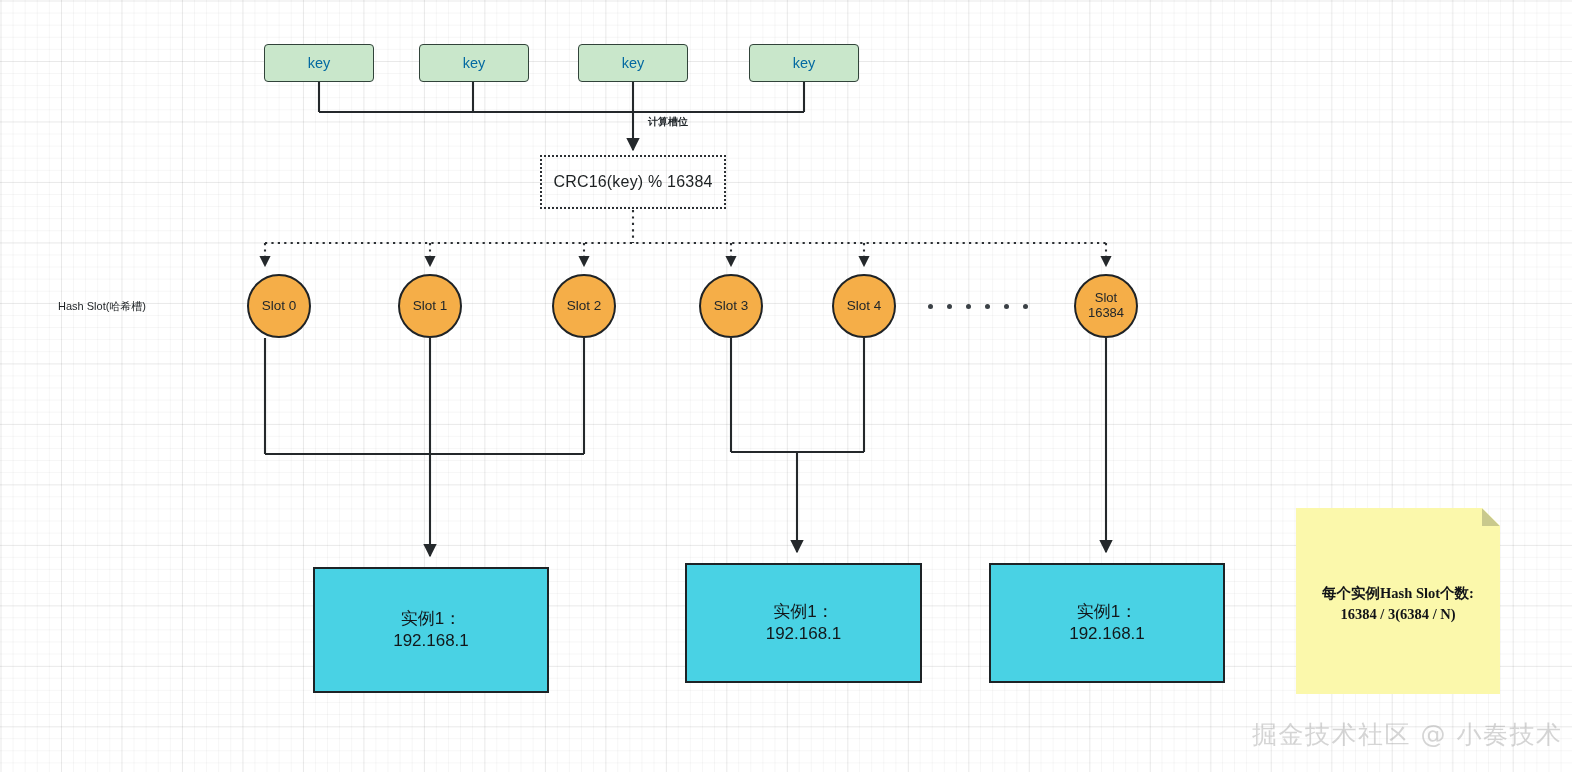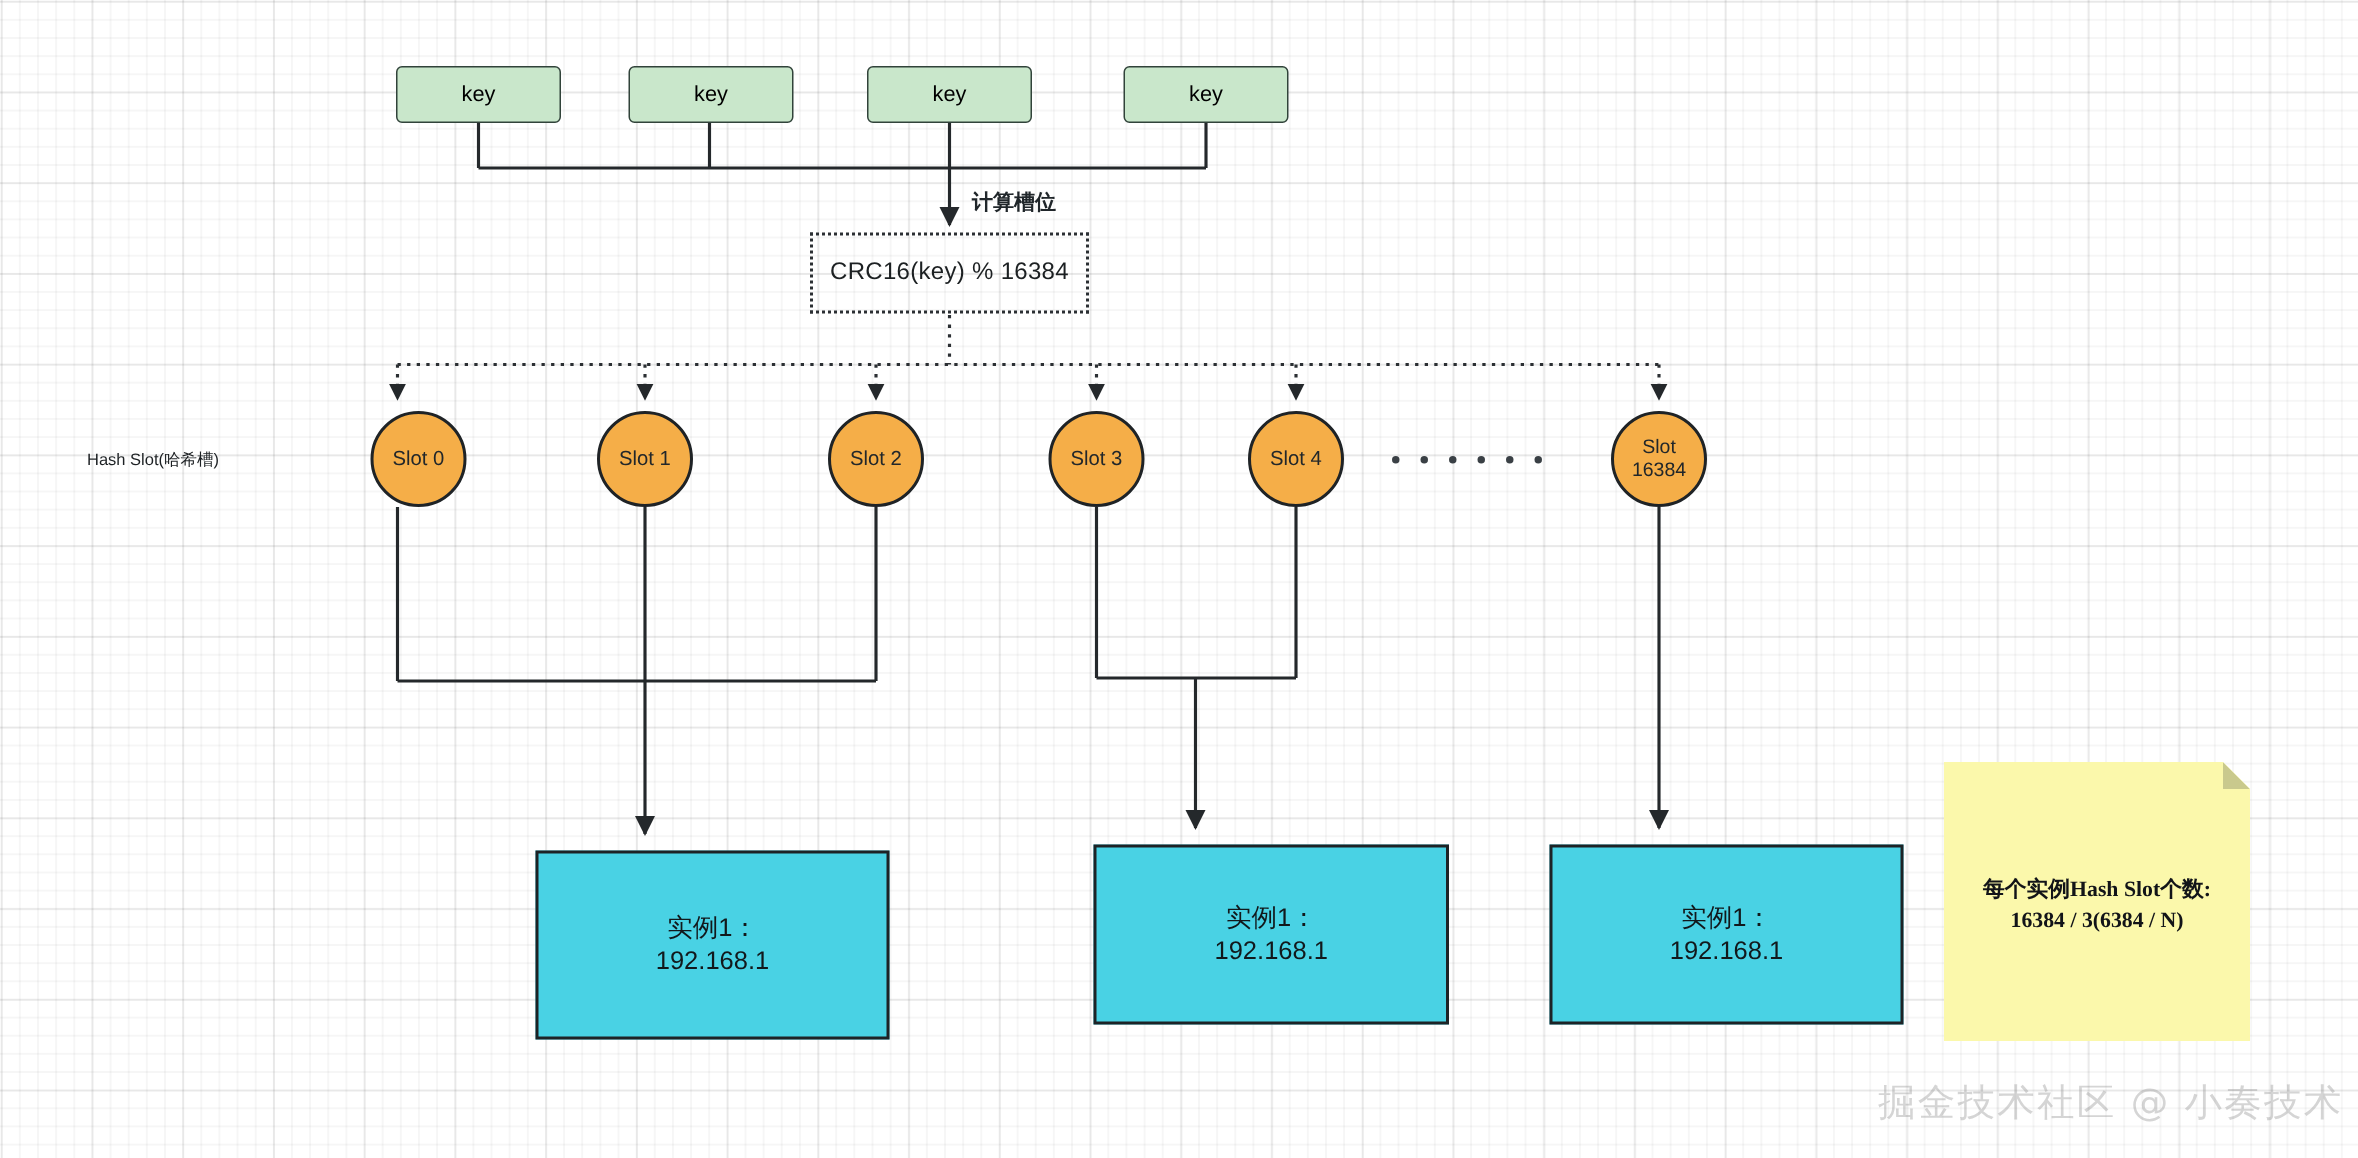--- a/index.html
+++ b/index.html
@@ -49,21 +49,21 @@
   }
 
   
   .key-box {
     width: 110px;
     height: 38px;
     background: #c9e7cb;
     border: 1.6px solid #31433a;
     border-radius: 4px;
     font-size: 14.5px;
-    color: #000000;
+    color: #0369a1;
   }
 
   
   .crc-box {
     left: 540px;
     top: 155px;
     width: 186px;
     height: 54px;
     background: transparent;
     border: 2.2px dotted #2b2f33;
@@ -87,43 +87,42 @@
   .slot.two-line { font-size: 13px; }
 
   
   .instance {
     background: #49d2e4;
     border: 2.4px solid #1d2326;
     flex-direction: column;
     font-size: 17px;
     line-height: 1.32;
     color: #12181b;
-    margin-left: 44px;
   }
   .instance .ln { display: block; }
 
   
   .caption {
     left: 58px;
     top: 292px;
     width: 200px;
     height: 28px;
     justify-content: flex-start;
     font-size: 11px;
     color: #1d2124;
   }
 
   
   .mini-label {
     left: 648px;
-    top: 125px;
+    top: 112px;
     width: 120px;
     height: 20px;
     justify-content: flex-start;
-    font-size: 14px;
+    font-size: 10px;
     color: #20262a;
     font-weight: 600;
     text-align: center;
   }
 
   
   .dots {
     position: absolute;
     left: 928px;
     top: 300px;

